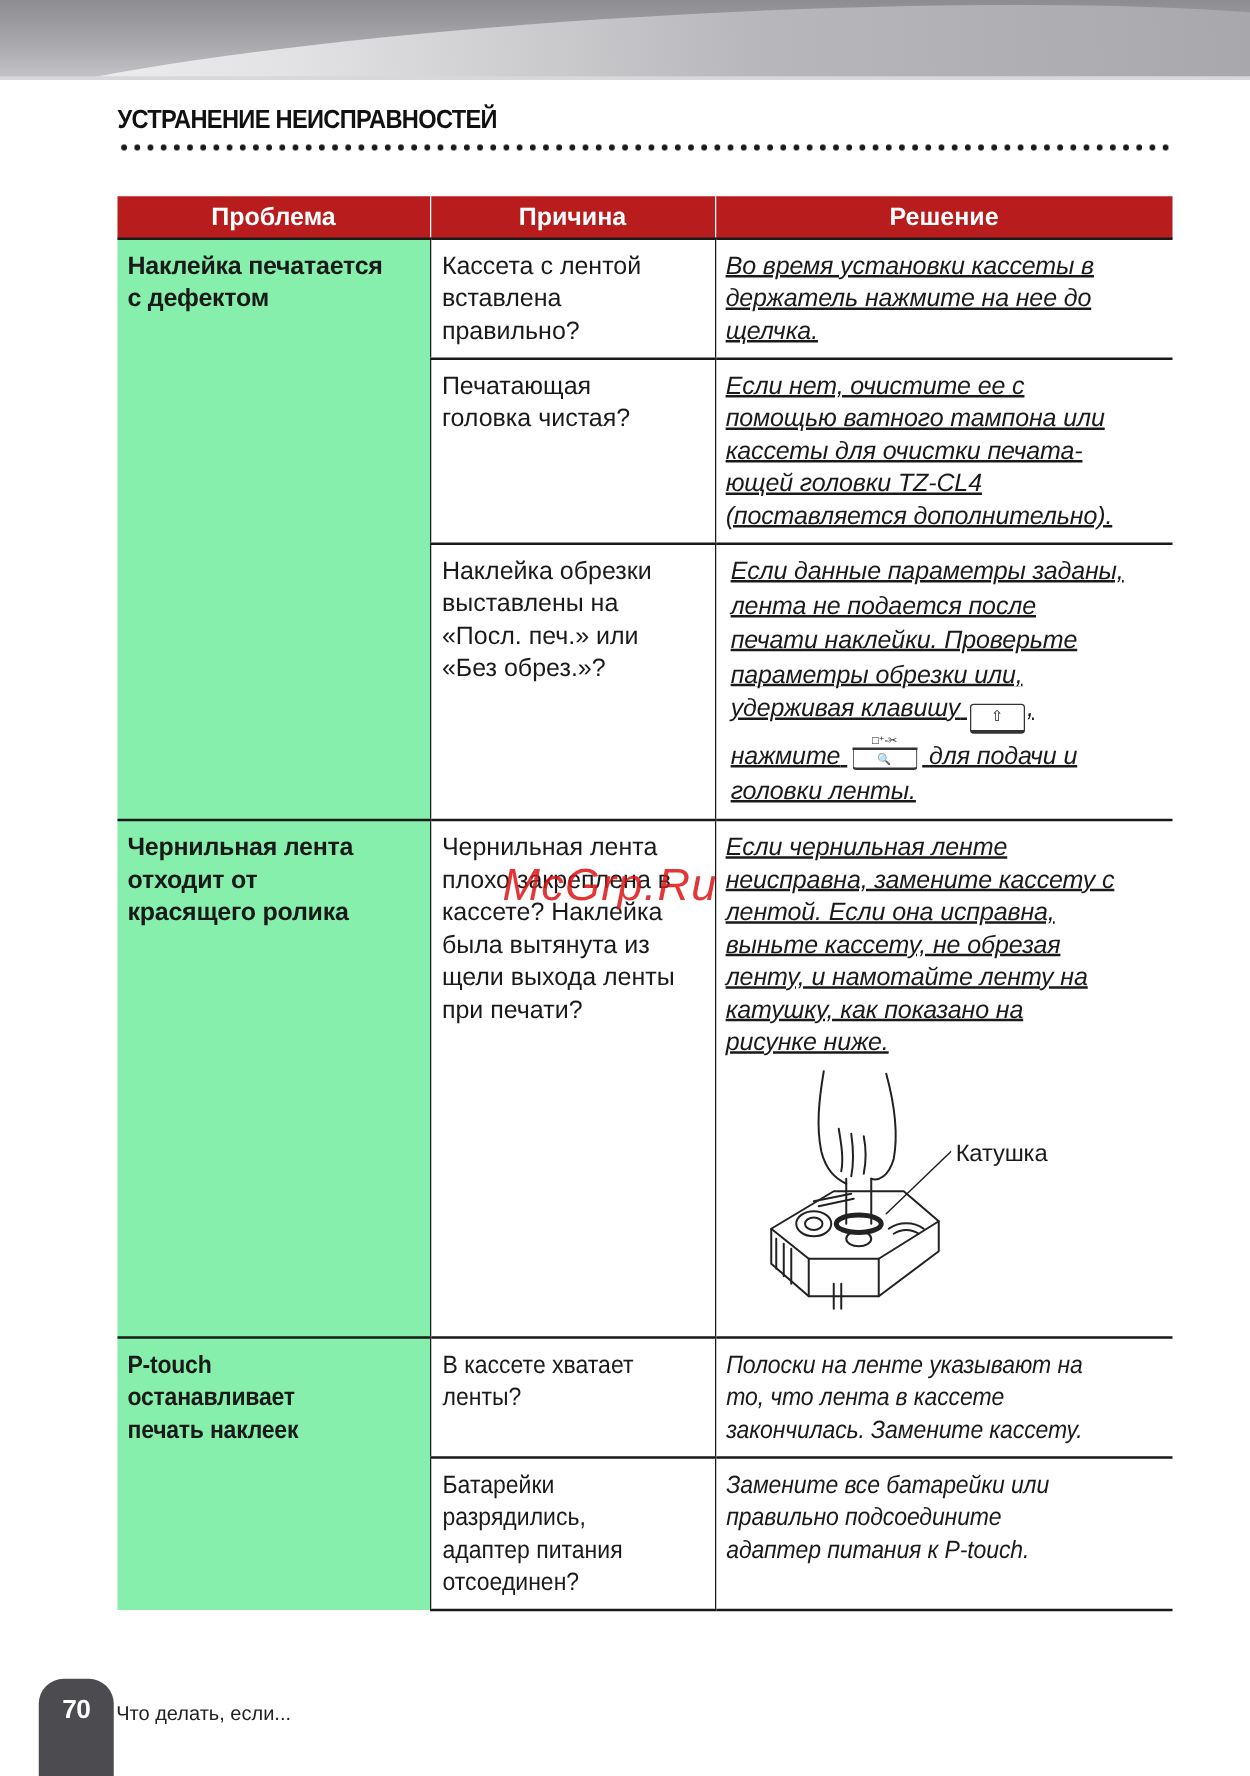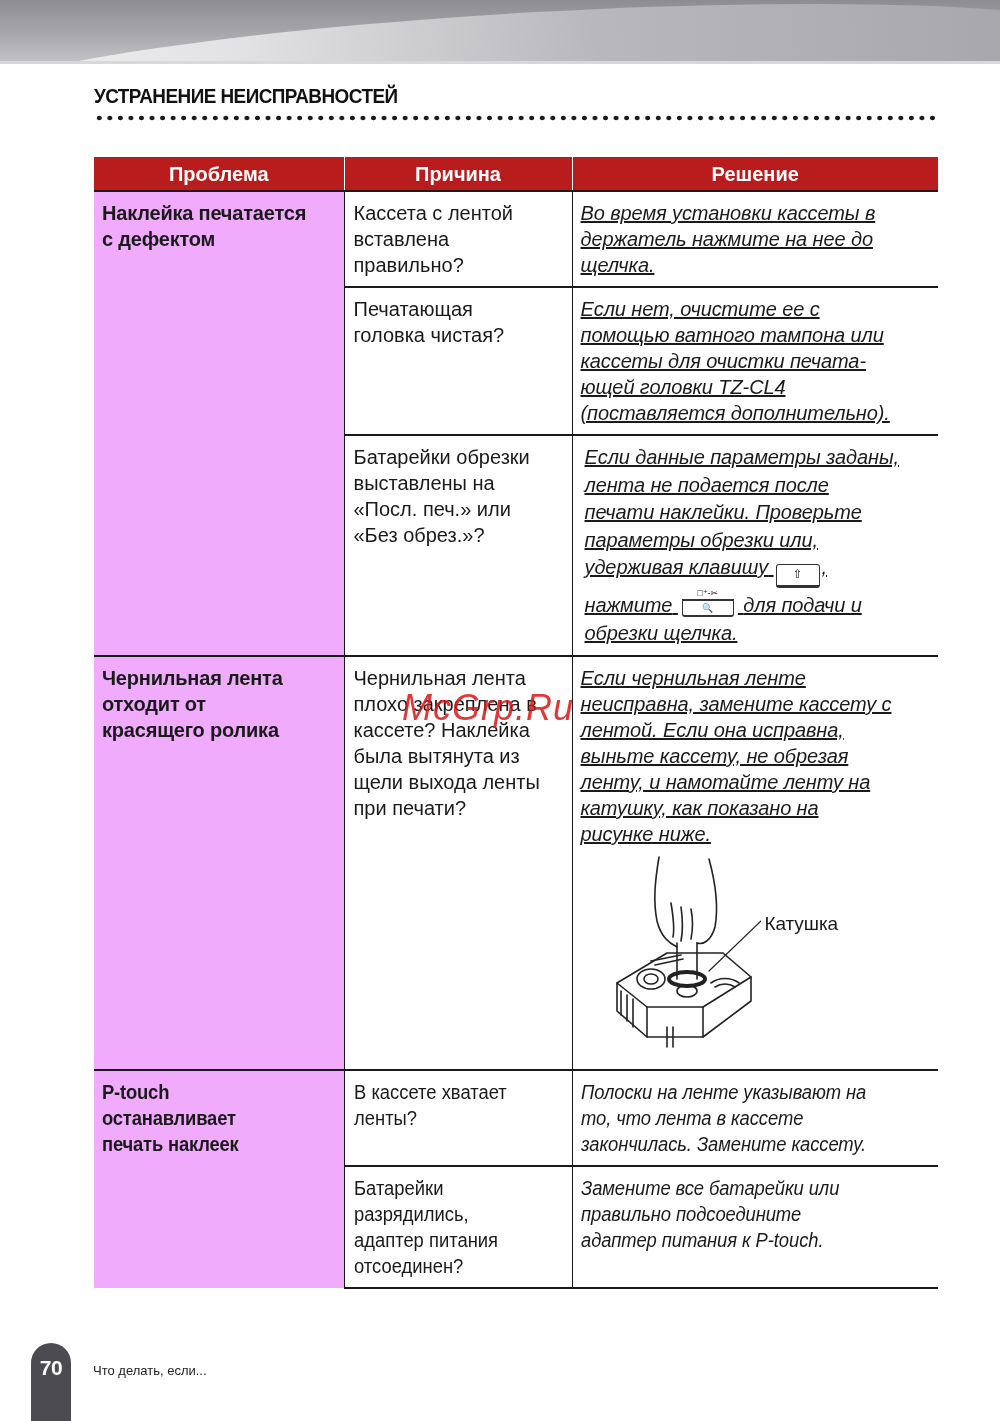--- a/index.html
+++ b/index.html
@@ -53,21 +53,21 @@
     height: 33px; padding: 0; text-align: center;
     border-right: 1px solid #fff;
   }
   table.tbl th:last-child { border-right: none; }
   table.tbl td {
     vertical-align: top; padding: 8px 8px 8px 8px;
     border-top: 2px solid #1a1a1a;
     border-left: 1.5px solid #1a1a1a;
   }
   table.tbl td.problem {
-    background: #f0abfc; font-weight: bold; border-left: none;
+    background: #86efac; font-weight: bold; border-left: none;
     padding-left: 8px; letter-spacing: -0.2px;
   }
   table.tbl td.cause { padding-left: 9px; }
   table.tbl td.solution { font-style: italic; padding-left: 8px; letter-spacing: -0.1px; text-decoration: underline; }
   table.tbl tr.last td { border-bottom: 2px solid #1a1a1a; }
   .cond { display: inline-block; transform: scaleX(0.92); transform-origin: left top; white-space: nowrap; }
   .line { display: block; white-space: nowrap; }
   .key {
     display: inline-block; vertical-align: -4px; width: 42px; height: 20px;
     border: 1.5px solid #333; border-bottom-width: 3px; border-radius: 3px;
@@ -87,27 +87,27 @@
   .figure { position: relative; height: 210px; margin-top: 4px; }
   .figure svg { position: absolute; left: 30px; top: 0; }
   .figure .fig-label { position: absolute; left: 184px; top: 60px; font-style: normal; font-size: 19px; }
   .watermark {
     position: absolute; left: 402px; top: 687px;
     font-family: "Liberation Sans", sans-serif; font-style: italic;
     font-size: 36px; color: rgba(220, 20, 20, 0.85); letter-spacing: 1px;
     pointer-events: none;
   }
   .page-tab {
-    position: absolute; left: 31px; top: 1343px; width: 40px; height: 78px;
+    position: absolute; left: 31px; top: 1343px; width: 60px; height: 78px;
     background: #4c4b50; border-radius: 20px 20px 0 0;
     color: #fff; font-weight: bold; font-size: 21px; text-align: center;
     padding-top: 13px; box-sizing: border-box; letter-spacing: -0.5px;
   }
   .footer-text {
-    position: absolute; left: 93px; top: 1363px; font-size: 13px; color: #222;
+    position: absolute; left: 93px; top: 1363px; font-size: 16px; color: #222;
   }
 </style>
 </head>
 <body>
 
 <div class="banner">
   <div class="swoosh2"></div>
   <div class="swoosh"></div>
   <div class="shade"></div>
 </div>
@@ -154,21 +154,21 @@
       <td class="solution">
         <span class="line">Если нет, очистите ее с</span>
         <span class="line">помощью ватного тампона или</span>
         <span class="line">кассеты для очистки печата-</span>
         <span class="line">ющей головки TZ-CL4</span>
         <span class="line">(поставляется дополнительно).</span>
       </td>
     </tr>
     <tr>
       <td class="cause">
-        <span class="line">Батарейки обрезки</span>
+        <span class="line">Наклейка обрезки</span>
         <span class="line">выставлены на</span>
         <span class="line">«Посл. печ.» или</span>
         <span class="line">«Без обрез.»?</span>
       </td>
       <td class="solution" style="line-height:27.5px;padding-left:12px;">
         <span class="line">Если данные параметры заданы,</span>
         <span class="line">лента не подается после</span>
         <span class="line">печати наклейки. Проверьте</span>
         <span class="line">параметры обрезки или,</span>
         <span class="line">
@@ -177,21 +177,21 @@
         </span>
         <span class="line">
           <span>нажмите</span>
           <span class="key2">
             <span class="top">□⁺-✂</span>
             <span class="bar"></span>
             <span class="box">🔍</span>
           </span>
           <span>для подачи и</span>
         </span>
-        <span class="line">обрезки щелчка.</span>
+        <span class="line">головки ленты.</span>
       </td>
     </tr>
 
     <tr>
       <td class="problem">
         <span class="line">Чернильная лента</span>
         <span class="line">отходит от</span>
         <span class="line">красящего ролика</span>
       </td>
       <td class="cause">

